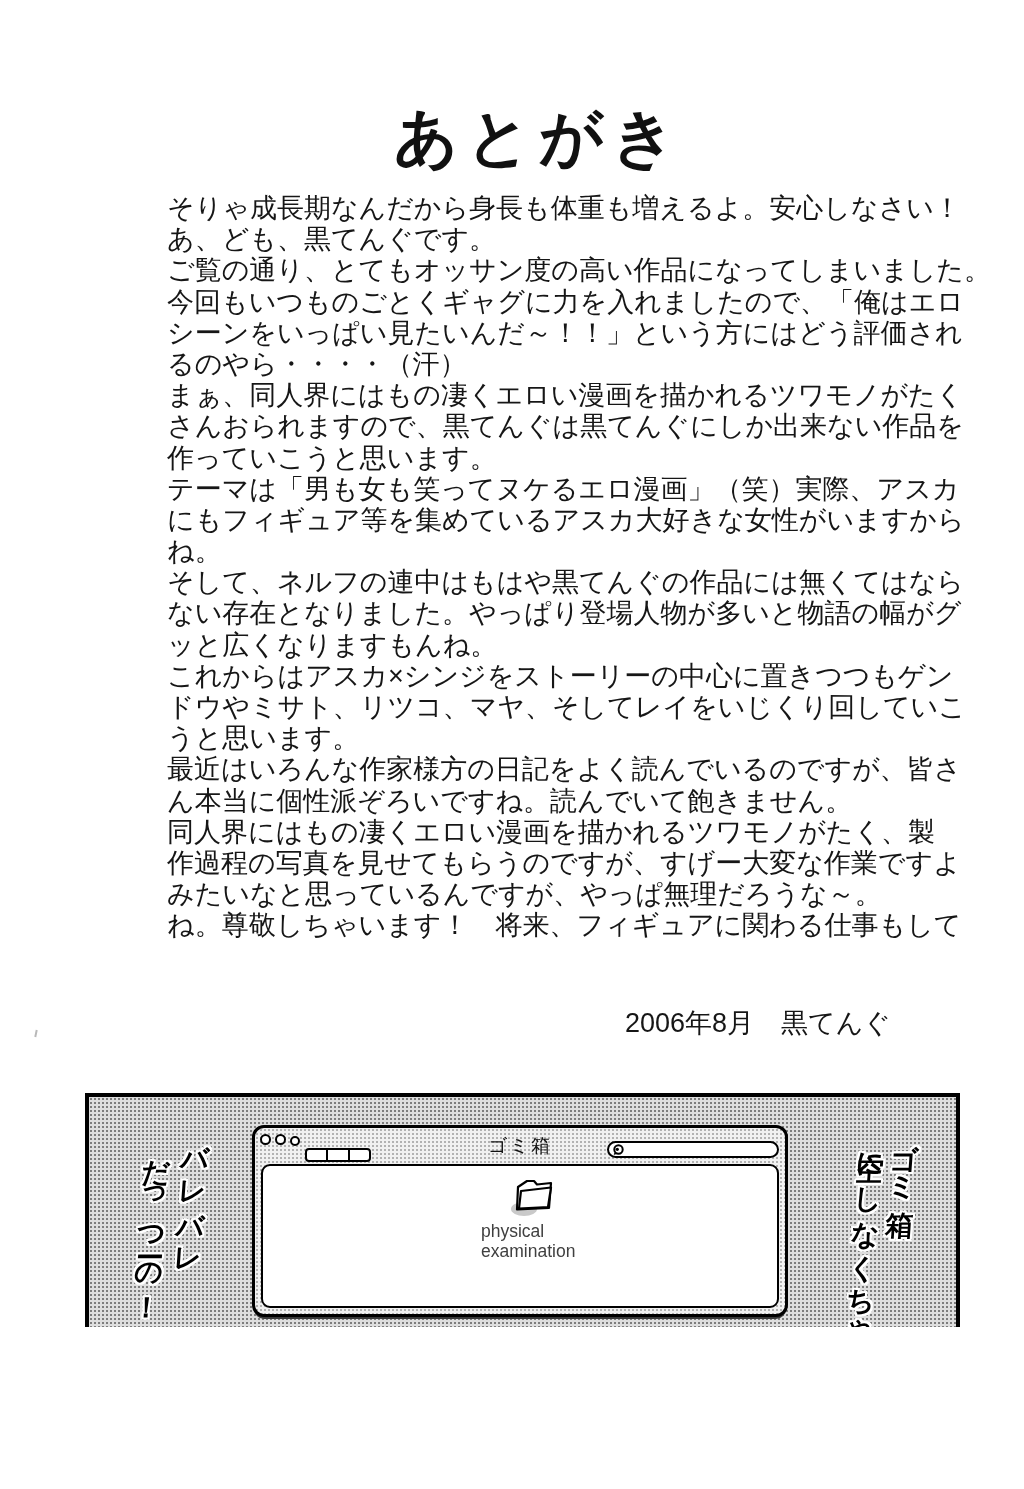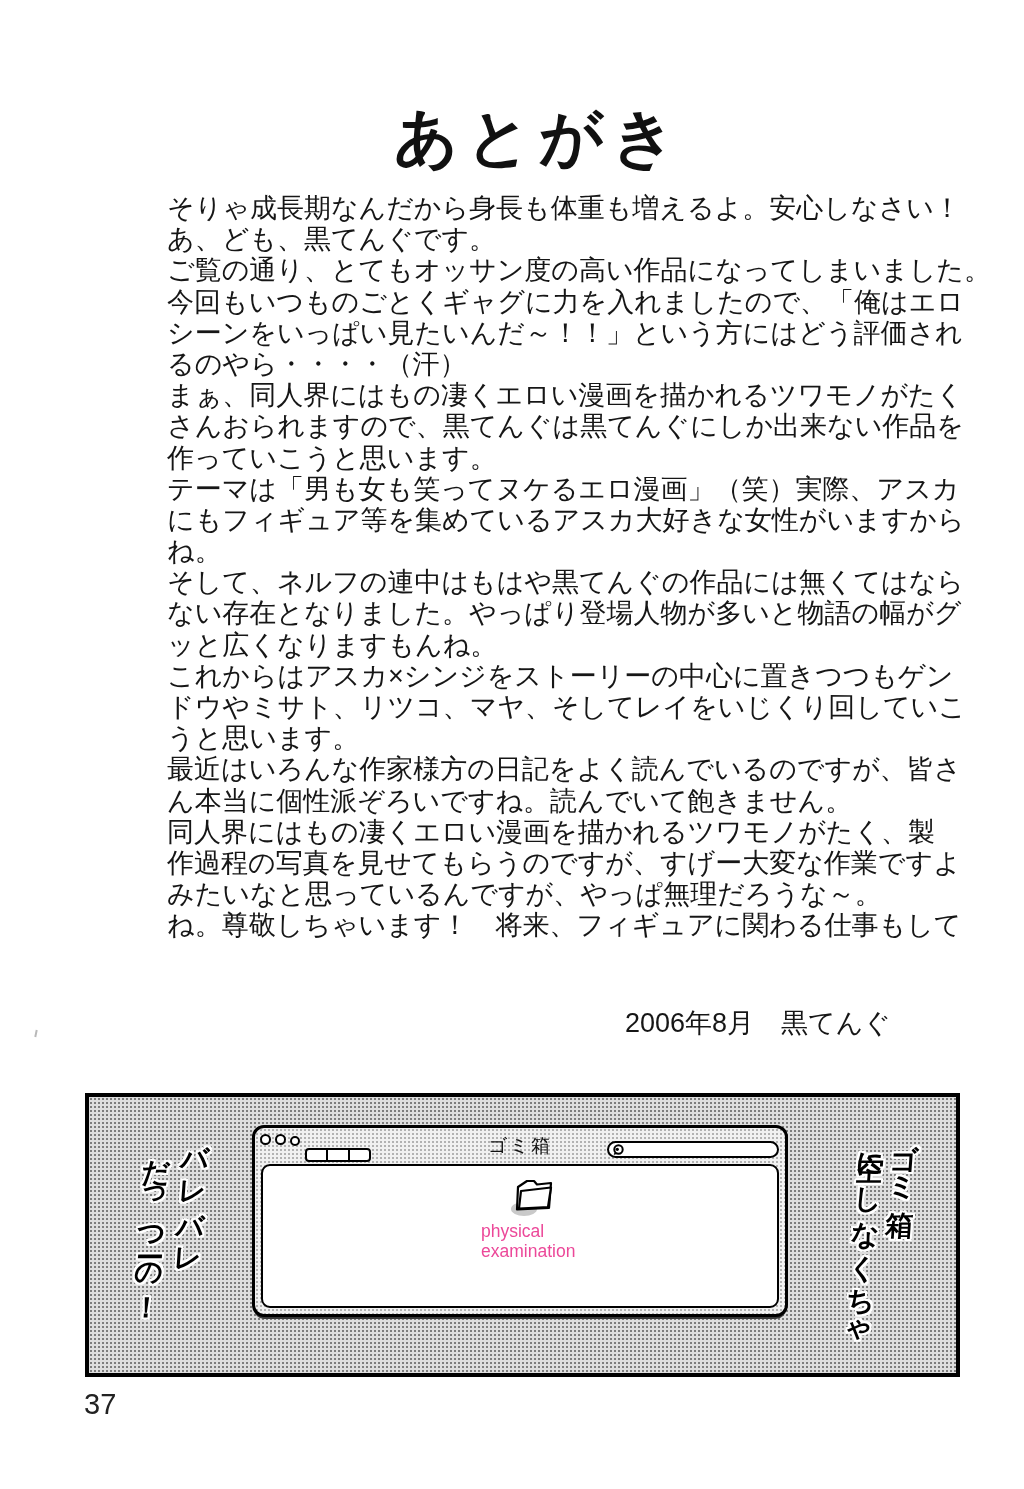--- a/index.html
+++ b/index.html
@@ -1,17 +1,17 @@
 <!DOCTYPE html>
 <html><head>
 <meta charset="utf-8">
 <style>
   html,body{margin:0;padding:0;background:#ffffff;}
   .page{
-    position:relative;width:1024px;height:1489px;margin:0 auto;
+    position:relative;width:1024px;height:1327px;margin:0 auto;
     background:#ffffff;overflow:hidden;
     font-family:"Liberation Sans",sans-serif;color:#151515;
   }
   
   .afterword-title{
     position:absolute;left:168px;top:95px;width:742px;
     text-align:center;font-size:63px;font-weight:600;letter-spacing:8px;
     color:#111;
   }
   .body-text{
@@ -81,21 +81,21 @@
     border:2px solid #000;border-radius:9px;background:#fff;box-sizing:border-box;
   }
   .search-icon{position:absolute;left:2px;top:0px;}
   .window-content{
     position:absolute;left:6px;right:6px;top:36px;bottom:6px;
     background:#fff;border:2.5px solid #000;border-radius:9px;box-sizing:border-box;
   }
   .folder-icon{position:absolute;left:246px;top:12px;width:50px;height:42px;}
   .folder-label{
     position:absolute;left:218px;top:56px;
-    font-size:17.5px;line-height:1.12;font-weight:500;color:#ec4899;
+    font-size:17.5px;line-height:1.12;font-weight:500;color:#404040;
   }
 </style>
 </head>
 <body>
 
 <div class="page">
 
   <div class="afterword-title">あとがき</div>
 
   <div class="body-text">

